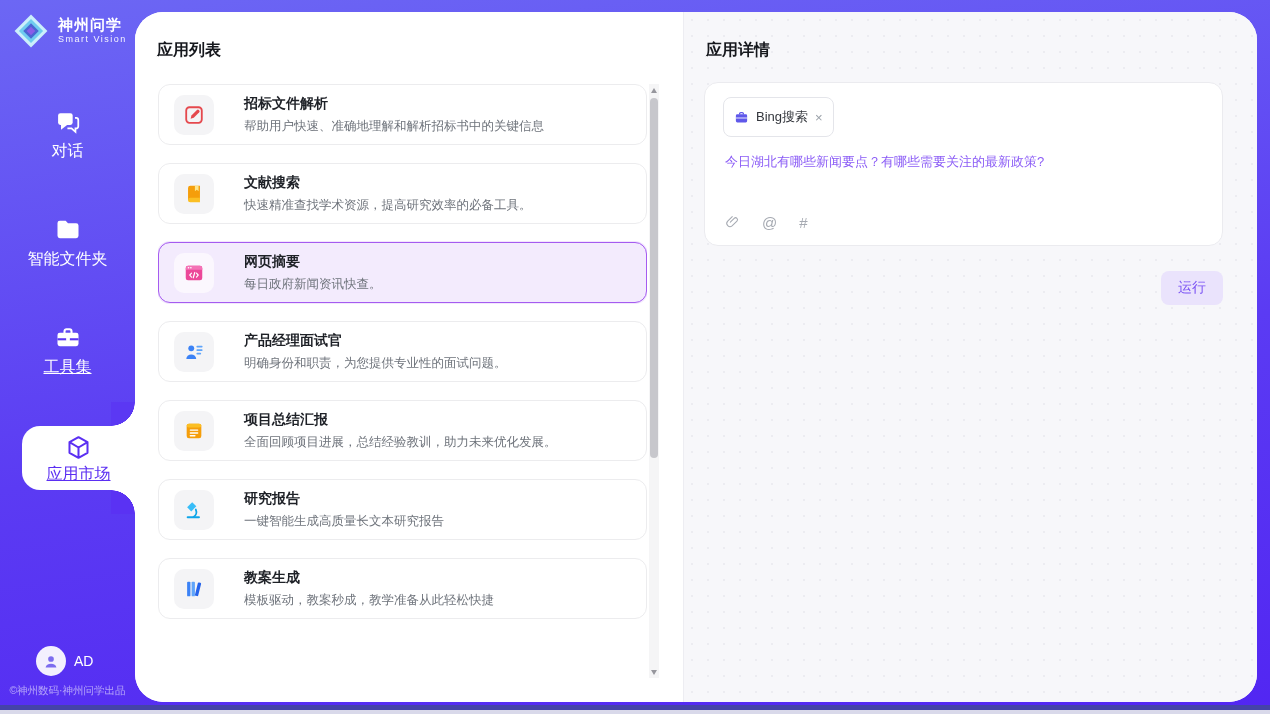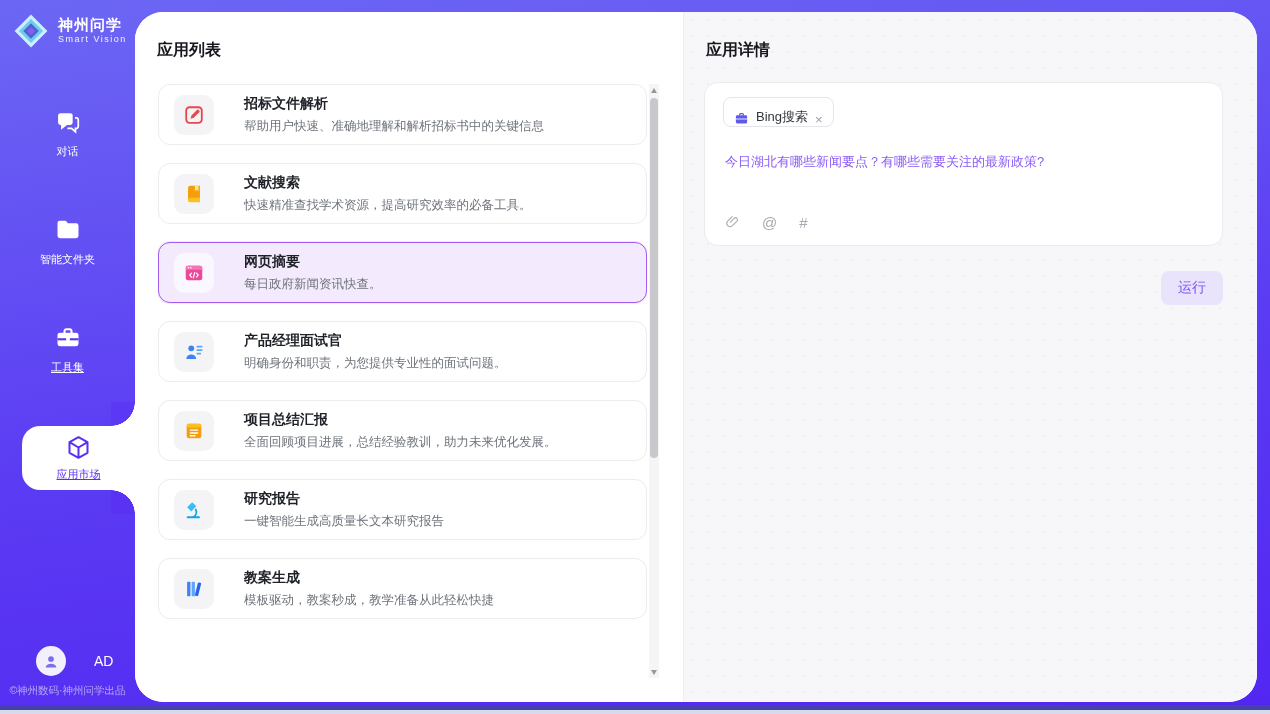--- a/index.html
+++ b/index.html
@@ -14,41 +14,41 @@
   .strip-light { position:absolute; left:0; right:0; bottom:0; height:4px; background:#D9D9EA; }
 
   
   .sidebar { position:absolute; left:0; top:0; width:135px; height:714px; }
   .logo { position:absolute; top:12px; left:12px; display:flex; align-items:center; gap:8px; }
   .logo-text { color:#fff; line-height:1.1; }
   .logo-name { font-size:15px; font-weight:bold; letter-spacing:1px; }
   .logo-sub { font-size:9px; letter-spacing:1.5px; opacity:.92; margin-top:2px; }
   .nav-item { position:absolute; left:0; width:135px; text-align:center; color:#fff; cursor:pointer; }
   .nav-item .nav-icon { display:block; margin:0 auto 5px; width:28px; height:28px; }
-  .nav-label { font-size:11px; }
+  .nav-label { font-size:16px; }
   .nav-label.u { text-decoration:underline; }
   .nav-chat { top:108px; }
   .nav-folder { top:216px; }
   .nav-tools { top:324px; }
   .nav-settings { top:540px; }
   .nav-active {
     top:426px; left:22px; width:113px; height:64px;
     background:#fff; border-radius:18px 0 0 18px;
     color:#5B2FF2; padding-top:8px;
   }
   .nav-active .nav-icon { width:27px; height:27px; margin-bottom:3px; }
   .nav-active::before {
     content:""; position:absolute; right:0; top:-24px; width:24px; height:24px;
     background:radial-gradient(circle 24px at 0 0,#5B38F3 23.5px,#fff 24px);
   }
   .nav-active::after {
     content:""; position:absolute; right:0; bottom:-24px; width:24px; height:24px;
     background:radial-gradient(circle 24px at 0 100%,#5A32F3 23.5px,#fff 24px);
   }
-  .user-row { position:absolute; top:646px; left:36px; display:flex; align-items:center; gap:28px; }
+  .user-row { position:absolute; top:646px; left:36px; display:flex; align-items:center; gap:8px; }
   .avatar { width:30px; height:30px; border-radius:50%; background:#F3F0FE; display:flex; align-items:center; justify-content:center; }
   .user-label { color:#fff; font-size:14px; }
   .side-footer { position:absolute; top:684px; left:0; width:135px; text-align:center;
     color:rgba(255,255,255,.55); font-size:10.5px; white-space:nowrap; }
 
   
   .main { position:absolute; left:135px; top:12px; width:1122px; height:690px;
     border-radius:28px; overflow:hidden; background:#fff; display:flex; }
 
   .list-panel { position:relative; width:548px; background:#fff; flex-shrink:0; }
@@ -71,22 +71,22 @@
   .sb-arrow.up { top:0; } .sb-arrow.down { bottom:0; }
   .tri-up { width:0; height:0; border-left:3.5px solid transparent; border-right:3.5px solid transparent; border-bottom:5px solid #97979D; }
   .tri-down { width:0; height:0; border-left:3.5px solid transparent; border-right:3.5px solid transparent; border-top:5px solid #97979D; }
   .sb-thumb { position:absolute; left:1px; top:14px; width:8px; height:360px; background:#C7C7CC; border-radius:4px; }
 
   
   .detail-panel { flex:1; background:#F7F7FA; border-left:1px solid #EDEDF2; position:relative;
     background-image:radial-gradient(#ECECF1 1px,transparent 1px); background-size:16px 16px; }
   .detail-card { position:absolute; top:70px; left:20px; width:519px; height:164px;
     background:#fff; border:1px solid #EBEBEF; border-radius:14px; }
-  .chip { position:absolute; top:14px; left:18px; display:inline-flex; align-items:flex-end; gap:7px;
-    height:30px; padding:0 10px; border:1px solid #E4E5EA; border-radius:8px; background:#fff; cursor:pointer; }
+  .chip { position:absolute; top:14px; left:18px; display:inline-flex; align-items:center; gap:7px;
+    height:40px; padding:0 10px; border:1px solid #E4E5EA; border-radius:8px; background:#fff; cursor:pointer; }
   .chip-label { font-size:13px; color:#33363C; }
   .chip-close { font-size:13px; color:#9AA0A8; cursor:pointer; line-height:1; }
   .question { position:absolute; top:70px; left:20px; right:20px; font-size:13px; color:#8b5cf6; cursor:text; }
   .prompt-toolbar { position:absolute; bottom:14px; left:20px; display:flex; align-items:center; gap:22px; color:#A6AAB2; }
   .tb-glyph { font-size:15px; cursor:pointer; }
   .run-row { position:absolute; top:259px; left:20px; width:519px; text-align:right; }
   .run-btn { border:none; background:#EAE3FC; color:#7A52F4; font-size:14px;
     font-family:inherit; padding:8px 17px; border-radius:8px; cursor:pointer; }
 </style>
 </head>

